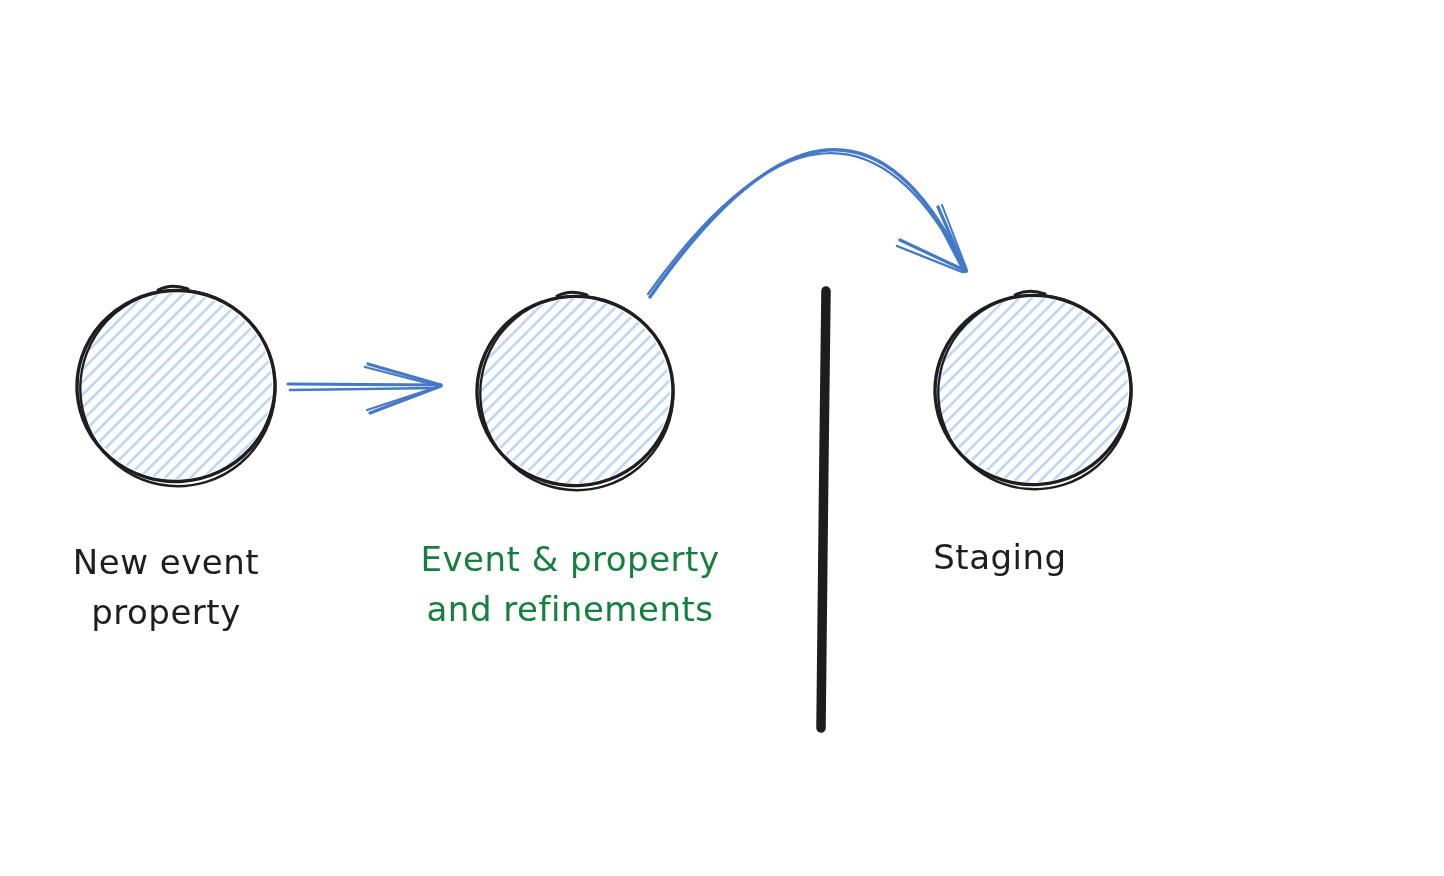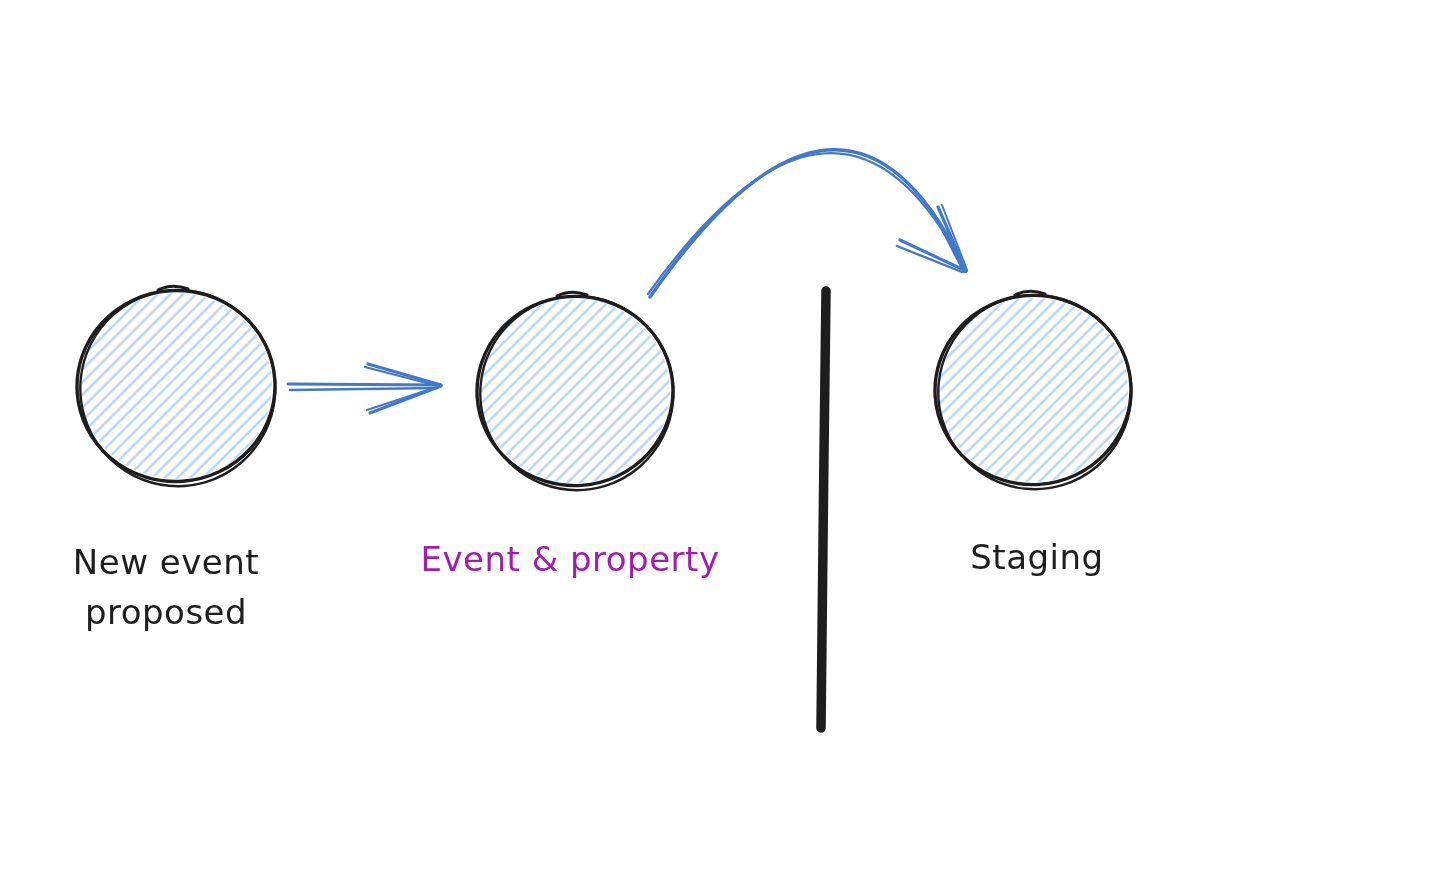--- a/index.html
+++ b/index.html
@@ -27,21 +27,21 @@
     text-align: center;
     font-size: 34px;
     line-height: 50px;
     font-weight: 500;
     color: #1e1e1e;
     letter-spacing: 0.5px;
     white-space: nowrap;
   }
   .pos-0 { left: 16px;  top: 537px; width: 300px; }
   .pos-1 { left: 385px; top: 534px; width: 370px; }
-  .pos-2 { left: 856px; top: 532px; width: 362px; }
+  .pos-2 { left: 819px; top: 532px; width: 362px; }
 </style>
 </head>
 <body>
 
 <div class="stage" style="background: rgb(255, 255, 255);">
   <svg id="scene" viewBox="0 0 1444 876" aria-hidden="true">
     <defs id="scene-defs">
         <pattern id="hatch" width="9" height="9" patternUnits="userSpaceOnUse" patternTransform="rotate(-45)">
           <line x1="0" y1="4.5" x2="9" y2="4.5" stroke="#b3d1f1" stroke-width="2.3"></line>
         </pattern>
@@ -81,23 +81,24 @@
         <line x1="900" y1="240" x2="966" y2="271" stroke="#4478c8" stroke-width="3.2" stroke-linecap="round"></line>
         <line x1="897" y1="246" x2="962" y2="272" stroke="#4478c8" stroke-width="2.4" stroke-linecap="round"></line>
       </g>
     <g id="g-divider">
         <path d="M 826 291 C 824.5 441 822 568 821 728" fill="none" stroke="#1d1d1d" stroke-width="9.5" stroke-linecap="round"></path>
       </g>
   </svg>
 
   <div class="node-label pos-0" style="color: rgb(30, 30, 30);">
     <div>New event</div>
-    <div>proposed</div>
+    <div>property</div>
   </div>
 
-  <div class="node-label pos-1" style="color: #a21caf;">
+  <div class="node-label pos-1" style="color: #15803d;">
     <div>Event &amp; property</div>
+    <div>and refinements</div>
   </div>
 
   <div class="node-label pos-2" style="color: rgb(30, 30, 30);">
     <div>Staging</div>
   </div>
 </div>
 
 </body></html>

